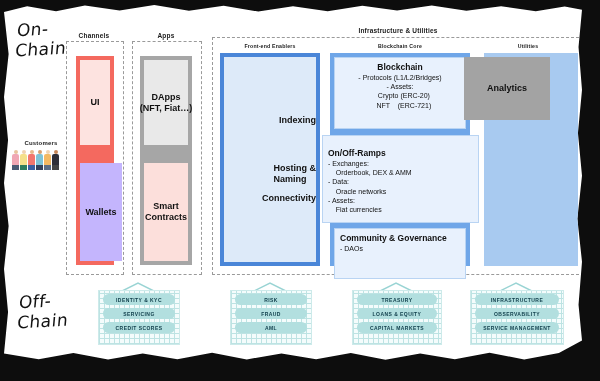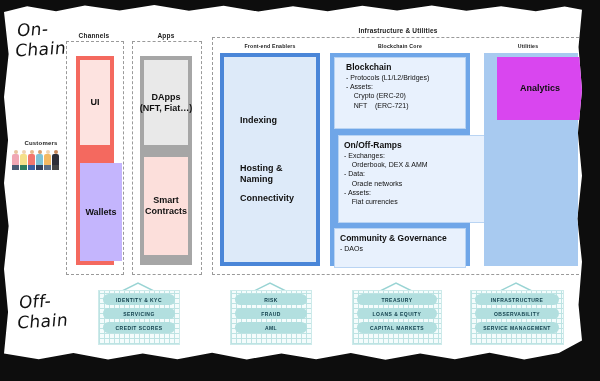--- a/index.html
+++ b/index.html
@@ -137,67 +137,67 @@
     </div>
     <div class="inner" style="left:76px;top:159px;width:42px;height:98px;background:#c4b5fd;">
       <span class="txt" style="white-space:pre;">Wallets</span>
     </div>
 
     <div class="outer" style="left:136px;top:52px;width:52px;height:209px;background:#a6a6a6;"></div>
     <div class="inner" style="left:140px;top:56px;width:44px;height:85px;background:#e9e9e9;">
       <span class="txt" style="white-space:pre;">DApps
 (NFT, Fiat…)</span>
     </div>
-    <div class="inner" style="left:140px;top:153px;width:44px;height:98px;background:#fcdfdb;">
+    <div class="inner" style="left:140px;top:159px;width:44px;height:98px;background:#fcdfdb;">
       <span class="txt" style="white-space:pre;">Smart
 Contracts</span>
     </div>
 
     <div class="outer" style="left:216px;top:49px;width:100px;height:213px;background:#4a86d8;"></div>
     <div class="outer" style="left:220px;top:53px;width:92px;height:205px;background:#ddeaf9;
-                              display:flex;flex-direction:column;justify-content:center;padding-left:16px;box-sizing:border-box;gap:9px;">
+                              display:flex;flex-direction:column;justify-content:center;padding-left:16px;box-sizing:border-box;gap:9px;align-items:flex-end;">
       <div class="txt" style="white-space:pre;text-align:left;font-size:9px;font-weight:bold;color:#111;line-height:1.18;">Indexing</div>
       <div class="txt" style="white-space:pre;text-align:left;font-size:9px;font-weight:bold;color:#111;line-height:1.18;margin-top:28px;">Hosting &amp;
 Naming</div>
       <div class="txt" style="white-space:pre;text-align:left;font-size:9px;font-weight:bold;color:#111;line-height:1.18;">Connectivity</div>
     </div>
 
     <div class="outer" style="left:326px;top:49px;width:140px;height:213px;background:#6fa6e8;"></div>
 
-    <div class="bluecard" style="left:330px;top:53px;width:132px;height:72px;padding:4px 11px;">
+    <div class="bluecard" style="left:330px;top:53px;width:132px;height:72px;padding:4px 11px;text-align:center;">
       <div class="hdr">Blockchain</div>
       <ul>
         <li>- Protocols (L1/L2/Bridges)</li>
         <li>- Assets:</li>
         <li>    Crypto (ERC-20)</li>
         <li>    NFT    (ERC-721)</li>
       </ul>
     </div>
 
-    <div class="bluecard" style="left:334px;top:131px;width:157px;height:88px;padding:4px 5px;">
+    <div class="bluecard" style="left:318px;top:131px;width:157px;height:88px;padding:12px 5px;">
       <div class="hdr">On/Off-Ramps</div>
       <ul>
         <li>- Exchanges:</li>
         <li>    Orderbook, DEX &amp; AMM</li>
         <li>- Data:</li>
         <li>    Oracle networks</li>
         <li>- Assets:</li>
         <li>    Fiat currencies</li>
       </ul>
     </div>
 
-    <div class="bluecard" style="left:330px;top:224px;width:132px;height:40px;padding:4px 5px;">
+    <div class="bluecard" style="left:330px;top:224px;width:132px;height:51px;padding:4px 5px;">
       <div class="hdr">Community &amp; Governance</div>
       <ul>
         <li>- DAOs</li>
       </ul>
     </div>
 
     <div class="outer" style="left:480px;top:49px;width:94px;height:213px;background:#a8caf0;"></div>
-    <div class="inner" style="left:493px;top:53px;width:86px;height:63px;background:#d946ef;">
+    <div class="inner" style="left:460px;top:53px;width:86px;height:63px;background:#a3a3a3;">
       <span class="txt" style="white-space:pre;">Analytics</span>
     </div>
 
     <svg class="chev" style="left:100px;top:277px;" width="68" height="20" viewBox="0 0 68 20">
       <polyline points="2,18 34,2 66,18" fill="none" stroke="#9ad4d4" stroke-width="1.4"></polyline>
     </svg>
     <svg class="chev" style="left:232px;top:277px;" width="68" height="20" viewBox="0 0 68 20">
       <polyline points="2,18 34,2 66,18" fill="none" stroke="#9ad4d4" stroke-width="1.4"></polyline>
     </svg>
     <svg class="chev" style="left:358px;top:277px;" width="68" height="20" viewBox="0 0 68 20">

